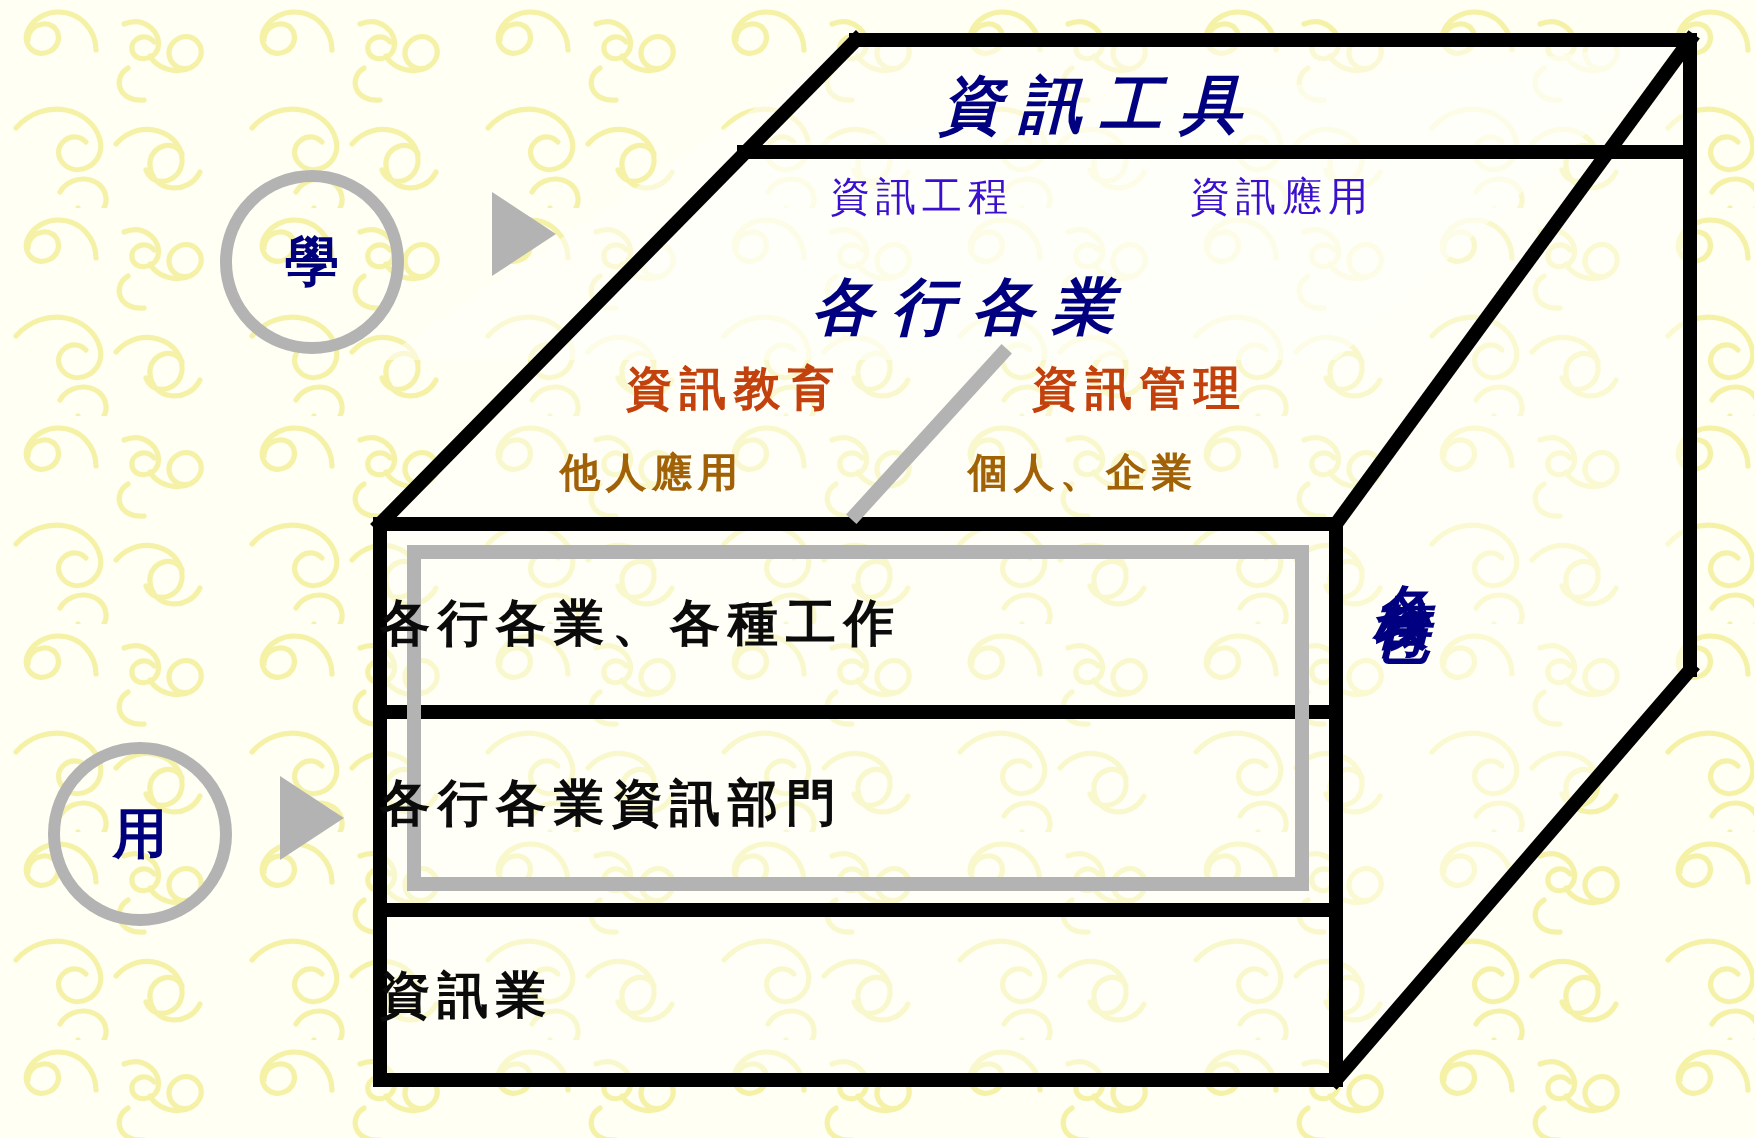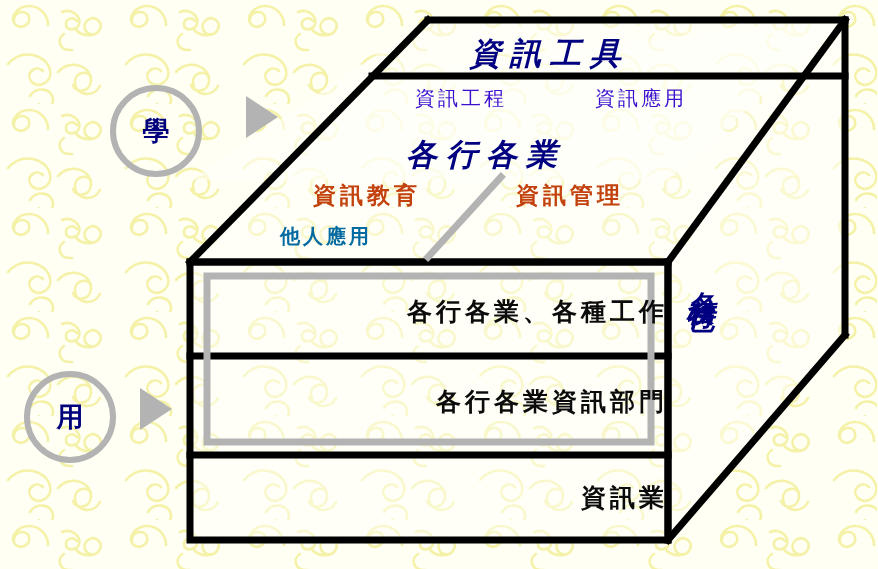--- a/index.html
+++ b/index.html
@@ -29,29 +29,29 @@
     color:#3A0FCF;
     font-family:"DejaVu Serif","Liberation Serif",serif;
     font-weight:normal;font-size:20px;letter-spacing:3px;
   }
   .black-sub{
     color:#c2410c;
     font-family:"DejaVu Serif","Liberation Serif",serif;
     font-weight:bold;font-size:23px;letter-spacing:4px;
   }
   .purple-sub{
-    color:#0369a1;
+    color:#a16207;
     font-family:"DejaVu Serif","Liberation Serif",serif;
     font-weight:bold;font-size:20px;letter-spacing:3px;
   }
   .row-label{
     color:#0B0B0B;
     font-family:"DejaVu Serif","Liberation Serif",serif;
     font-weight:bold;font-size:25px;letter-spacing:4px;
-    text-align:right;
+    text-align:left;
   }
   .side-vert{
     color:#000080;
     font-family:"DejaVu Sans","Liberation Sans",sans-serif;
     font-weight:bold;font-style:italic;font-size:28px;
     writing-mode:vertical-rl;
     letter-spacing:4px;
     line-height:1;
   }
   .circ{
@@ -127,20 +127,21 @@
   </svg>
 
   <div class="tx navy-title" style="left:470px;top:38px;">資訊工具</div>
   <div class="tx blue-sub" style="left:415px;top:88px;">資訊工程</div>
   <div class="tx blue-sub" style="left:595px;top:88px;">資訊應用</div>
 
   <div class="tx navy-title" style="left:406px;top:139px;">各行各業</div>
   <div class="tx black-sub" style="left:313px;top:183px;">資訊教育</div>
   <div class="tx black-sub" style="left:516px;top:183px;">資訊管理</div>
   <div class="tx purple-sub" style="left:280px;top:226px;">他人應用</div>
+  <div class="tx purple-sub" style="left:484px;top:226px;">個人、企業</div>
 
   <div class="tx side-vert" style="left:686px;top:270px;">各校特色</div>
 
   <div class="tx row-label" style="left:190px;top:299px;width:478px;">各行各業、各種工作</div>
   <div class="tx row-label" style="left:190px;top:485px;width:478px;">資訊業</div>
   <div class="tx row-label" style="left:190px;top:389px;width:478px;">各行各業資訊部門</div>
 
   <div class="circ" style="left:110px;top:85px;width:80px;height:80px;">
     <span>學</span>
   </div>

